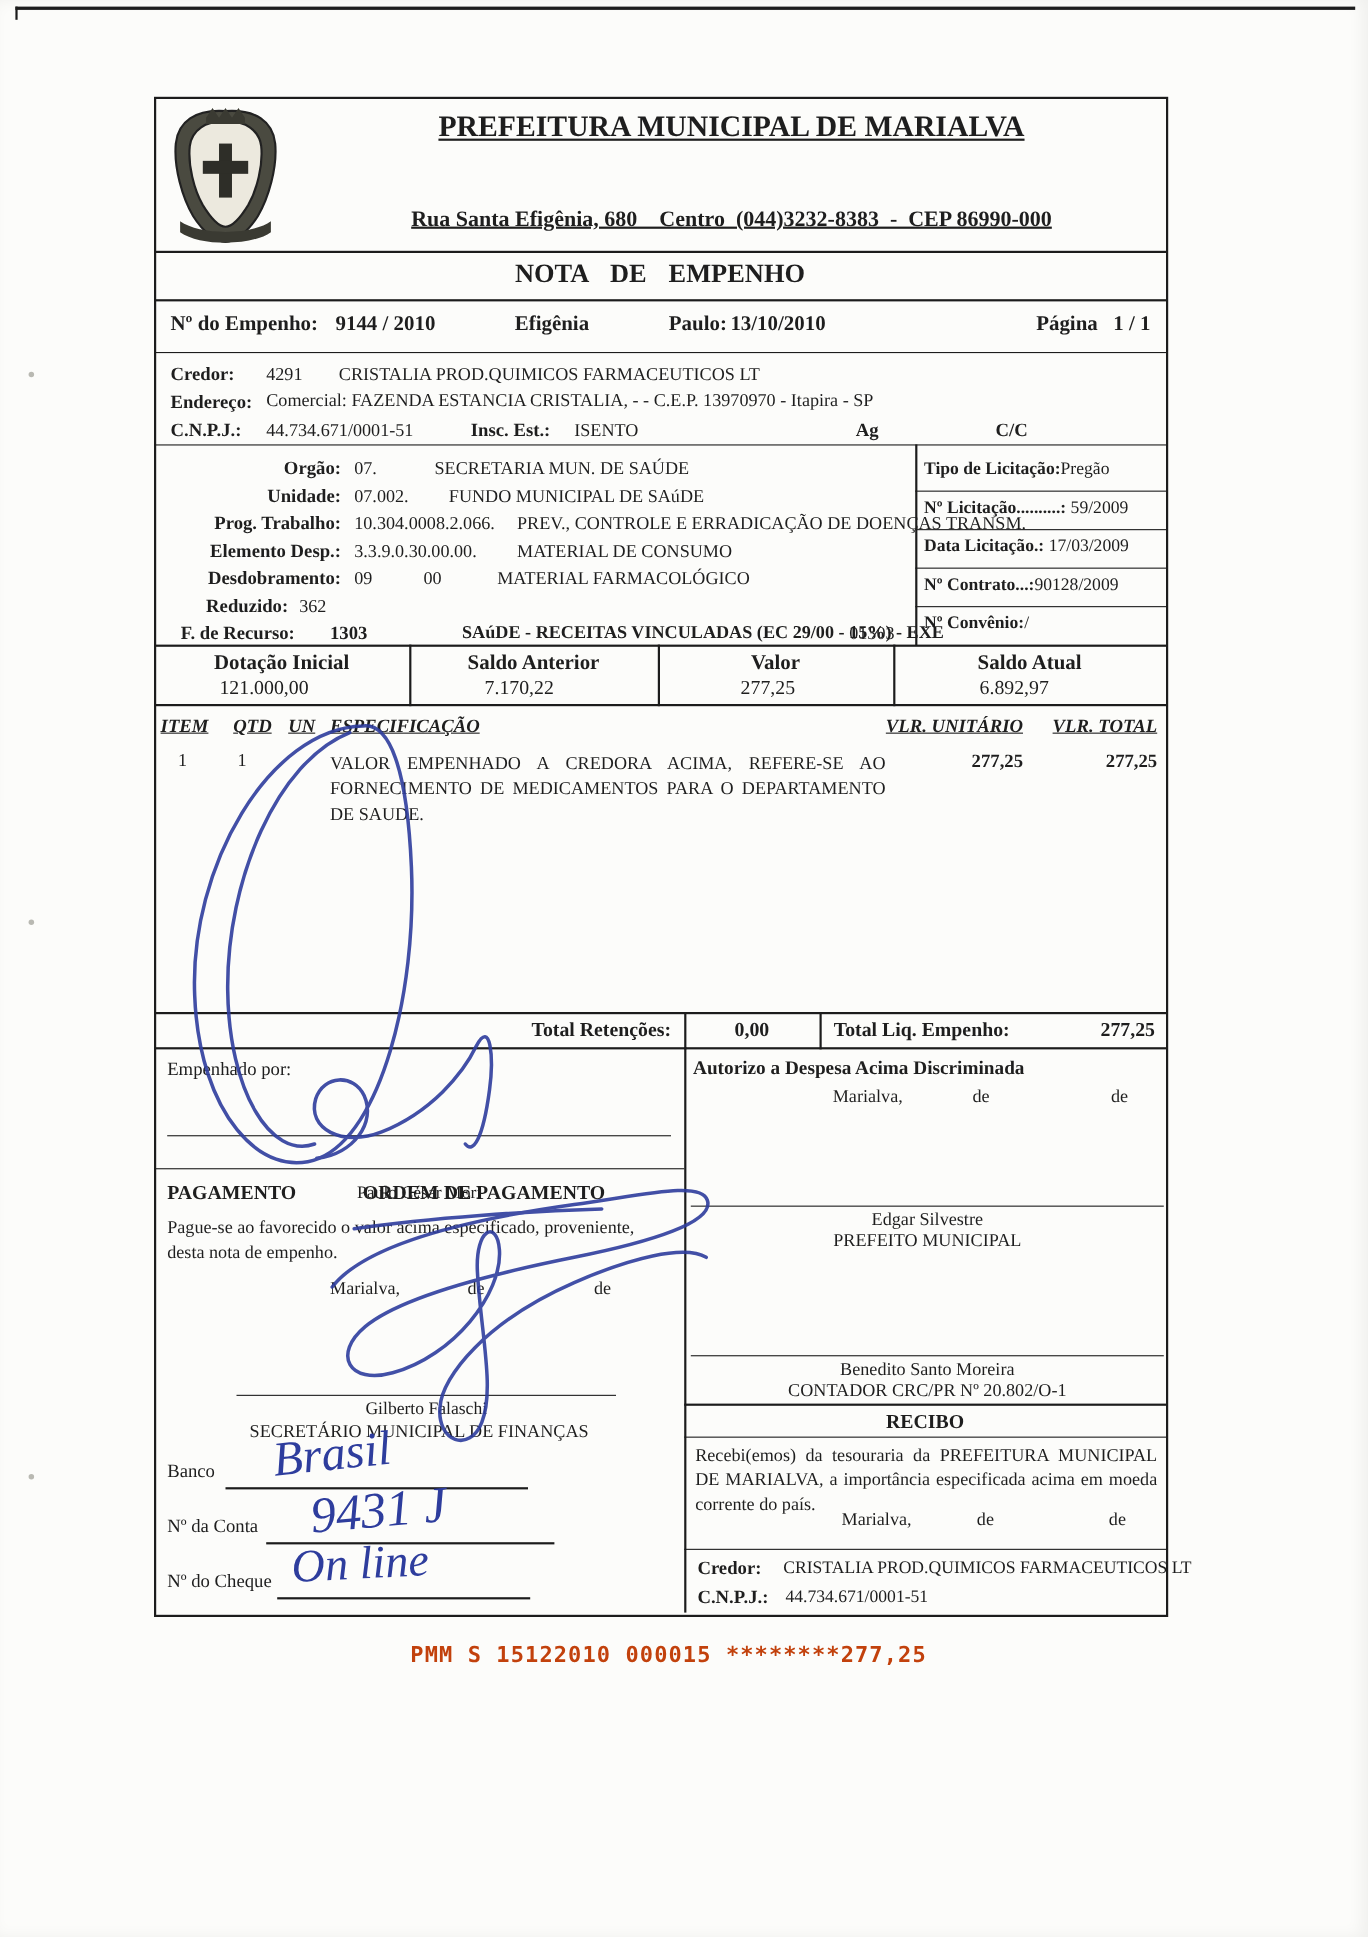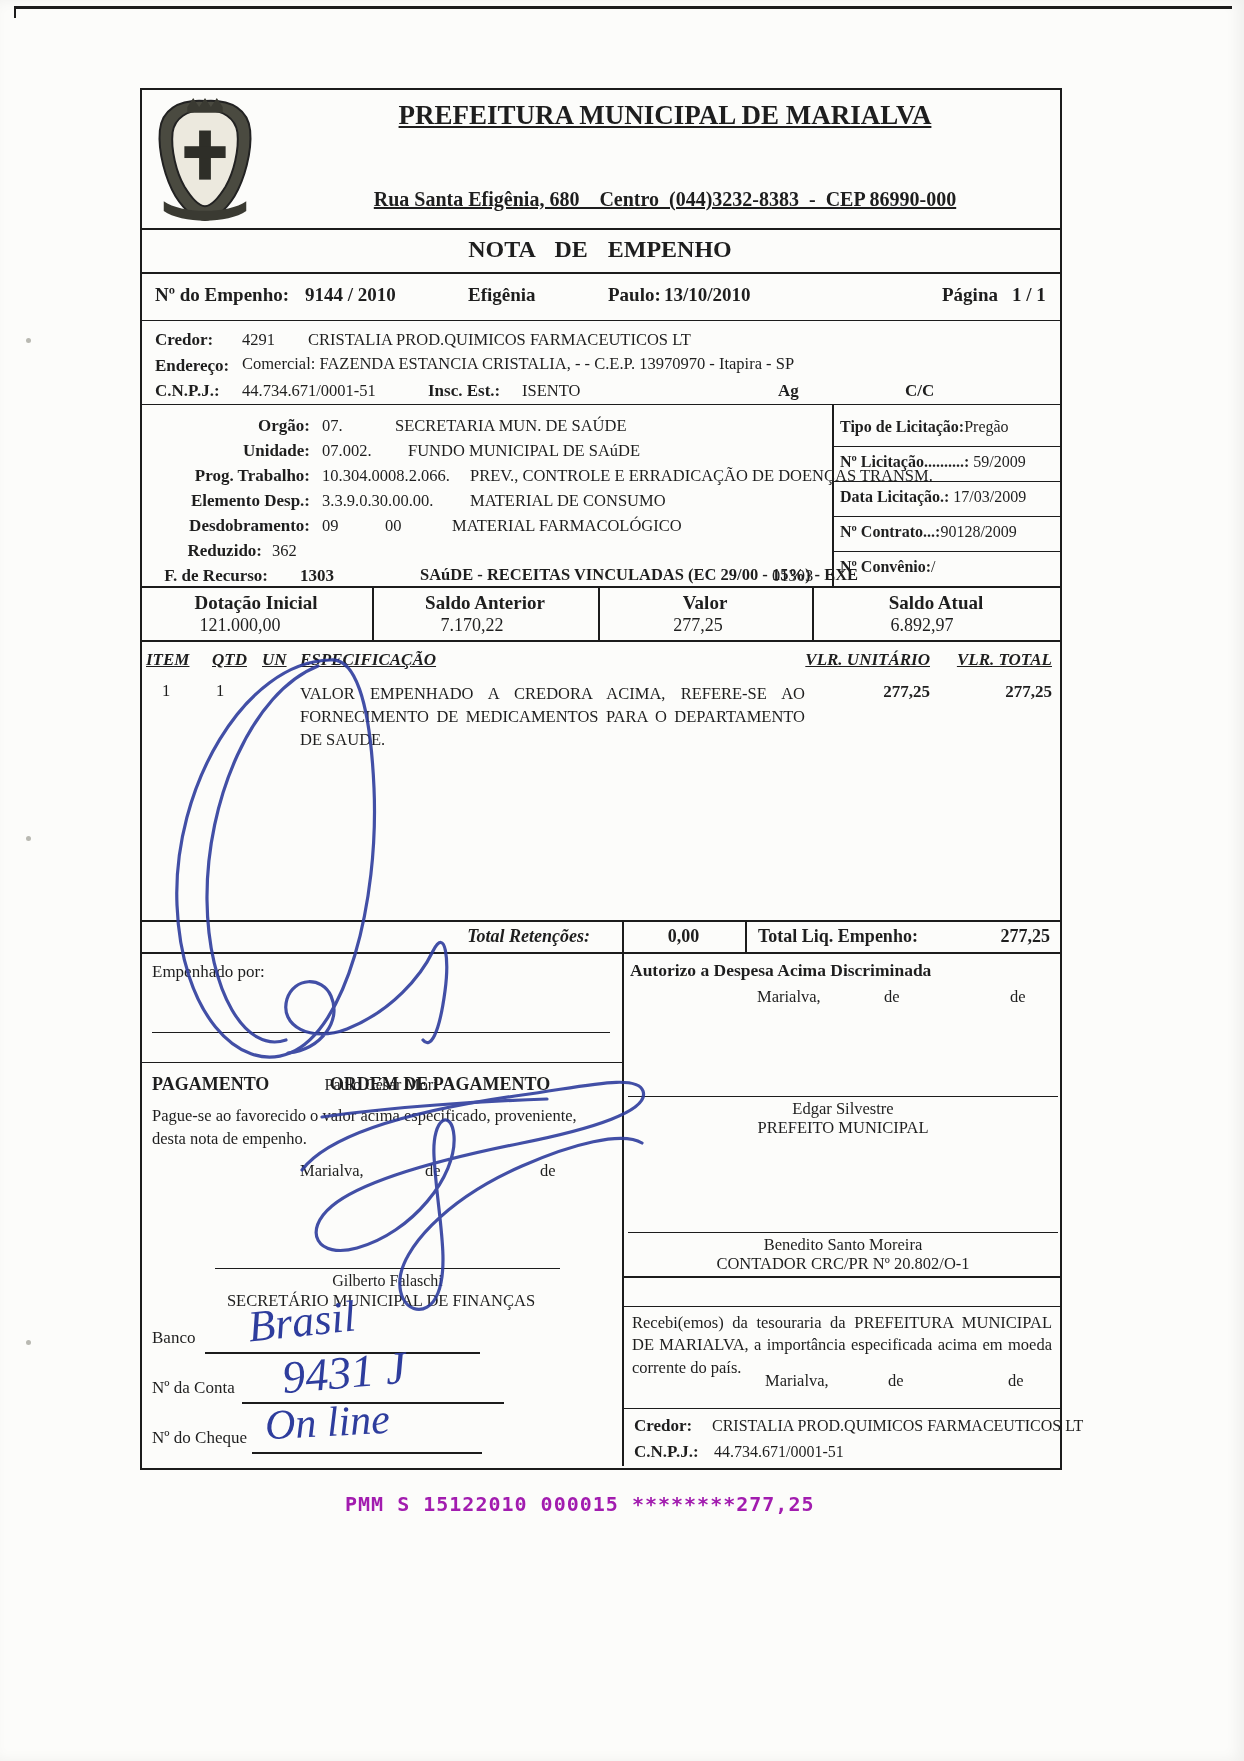--- a/index.html
+++ b/index.html
@@ -22,21 +22,21 @@
   .hl, .vl { position:absolute; background:#1c1c1c; z-index:1; }
   .hl { height:2px; }
   .vl { width:2px; }
   .thin { height:1px; }
   .mainbox { position:absolute; left:140px; top:88px; width:918px; height:1378px;
              border:2px solid #1c1c1c; z-index:0; background:transparent; }
   .ink { position:absolute; left:0; top:0; z-index:5; pointer-events:none; }
   .hw { position:absolute; font-family:"Liberation Serif", serif; font-style:italic;
         color:#2e3d9d; z-index:6; white-space:nowrap; }
   .footer-stamp { position:absolute; font-family:"DejaVu Sans Mono", monospace;
-        font-weight:bold; color:#a21caf; letter-spacing:1px; z-index:2; white-space:pre; }
+        font-weight:bold; color:#c2410c; letter-spacing:1px; z-index:2; white-space:pre;margin-left:28px; }
   .dot { position:absolute; width:5px; height:5px; border-radius:50%; background:#b9b9b2; z-index:1; }
 </style>
 </head>
 <body>
 
 <div class="paper">
 
   <div class="hl" style="left:14px; top:6px; width:1218px; height:3px;"></div>
   <div class="vl" style="left:14px; top:6px; height:12px;"></div>
   <div class="dot" style="left:26px; top:338px;"></div>
@@ -153,21 +153,21 @@
   <div class="t c" style="left:200px; top:682px; width:40px; font-size:16.5px;">1</div>
   <div class="t wrap j" style="left:300px; top:682px; width:505px; font-size:16.5px; line-height:1.4;">VALOR EMPENHADO A CREDORA ACIMA, REFERE-SE AO FORNECIMENTO DE MEDICAMENTOS PARA O DEPARTAMENTO DE SAUDE.</div>
   <div class="t b r" style="left:790px; top:682px; width:140px; font-size:17px;">277,25</div>
   <div class="t b r" style="left:912px; top:682px; width:140px; font-size:17px;">277,25</div>
 
   <div class="hl" style="left:140px; top:920px; width:920px;"></div>
   <div class="hl" style="left:140px; top:952px; width:920px;"></div>
   <div class="vl" style="left:622px; top:920px; height:34px;"></div>
   <div class="vl" style="left:745px; top:920px; height:34px;"></div>
 
-  <div class="t b r" style="left:360px; top:926px; width:230px; font-size:18px;font-style:italic;">Total Retenções:</div>
+  <div class="t b r" style="left:380px; top:926px; width:230px; font-size:18px;">Total Retenções:</div>
   <div class="t b c" style="left:622px; top:926px; width:123px; font-size:18px;">0,00</div>
   <div class="t b" style="left:758px; top:926px; font-size:18px;">Total Liq. Empenho:</div>
   <div class="t b r" style="left:930px; top:926px; width:120px; font-size:18px;">277,25</div>
 
   <div class="vl" style="left:622px; top:952px; height:514px;"></div>
 
   <div class="t" style="left:152px; top:962px;">Empenhado por:</div>
   <div class="hl thin" style="left:152px; top:1032px; width:458px;"></div>
   <div class="t c" style="left:152px; top:1076px; width:458px; font-size:16px;">Paulo César Mori</div>
 
@@ -203,20 +203,21 @@
 
   <div class="hl thin" style="left:628px; top:1096px; width:430px;"></div>
   <div class="t c" style="left:628px; top:1100px; width:430px; font-size:16.5px;">Edgar Silvestre</div>
   <div class="t c" style="left:628px; top:1119px; width:430px; font-size:16.5px;">PREFEITO MUNICIPAL</div>
 
   <div class="hl thin" style="left:628px; top:1232px; width:430px;"></div>
   <div class="t c" style="left:628px; top:1236px; width:430px; font-size:16.5px;">Benedito Santo Moreira</div>
   <div class="t c" style="left:628px; top:1255px; width:430px; font-size:16.5px;">CONTADOR CRC/PR Nº 20.802/O-1</div>
 
   <div class="hl" style="left:622px; top:1276px; width:438px;"></div>
+  <div class="t b c" style="left:622px; top:1282px; width:438px; font-size:18px;">RECIBO</div>
   <div class="hl thin" style="left:622px; top:1306px; width:438px;"></div>
 
   <div class="t wrap j" style="left:632px; top:1312px; width:420px; font-size:16.5px; line-height:1.35;">Recebi(emos) da tesouraria da PREFEITURA MUNICIPAL DE MARIALVA, a importância especificada acima em moeda corrente do país.</div>
   <div class="t" style="left:765px; top:1372px; font-size:16.5px;">Marialva,</div>
   <div class="t" style="left:888px; top:1372px; font-size:16.5px;">de</div>
   <div class="t" style="left:1008px; top:1372px; font-size:16.5px;">de</div>
 
   <div class="hl thin" style="left:622px; top:1408px; width:438px;"></div>
   <div class="t b" style="left:634px; top:1416px;">Credor:</div>
   <div class="t" style="left:712px; top:1417px; font-size:16px;">CRISTALIA PROD.QUIMICOS FARMACEUTICOS LT</div>

